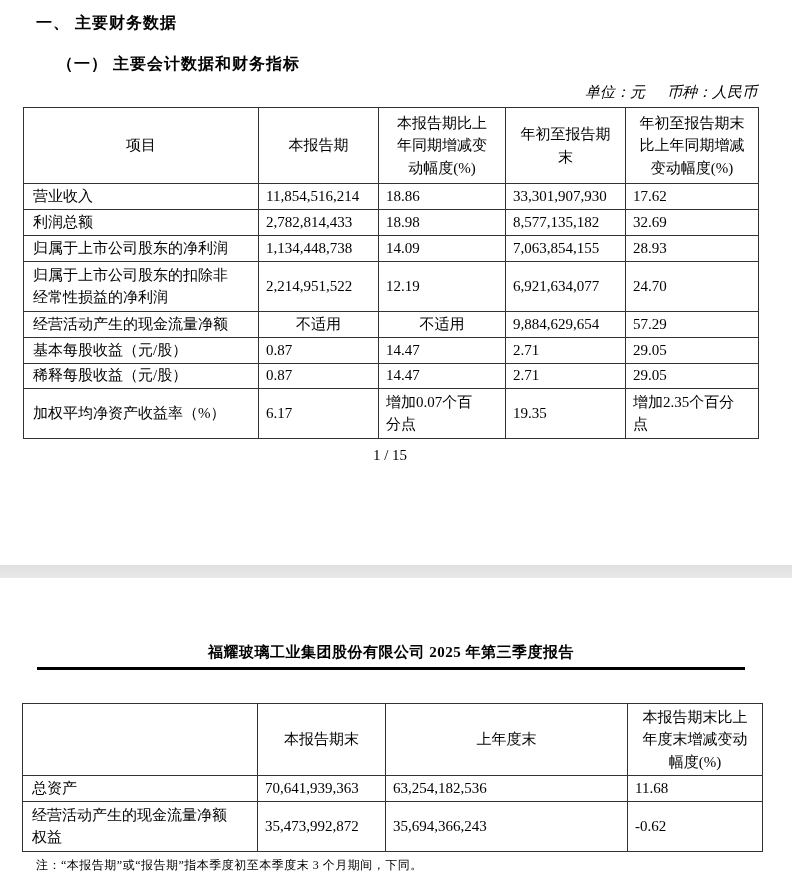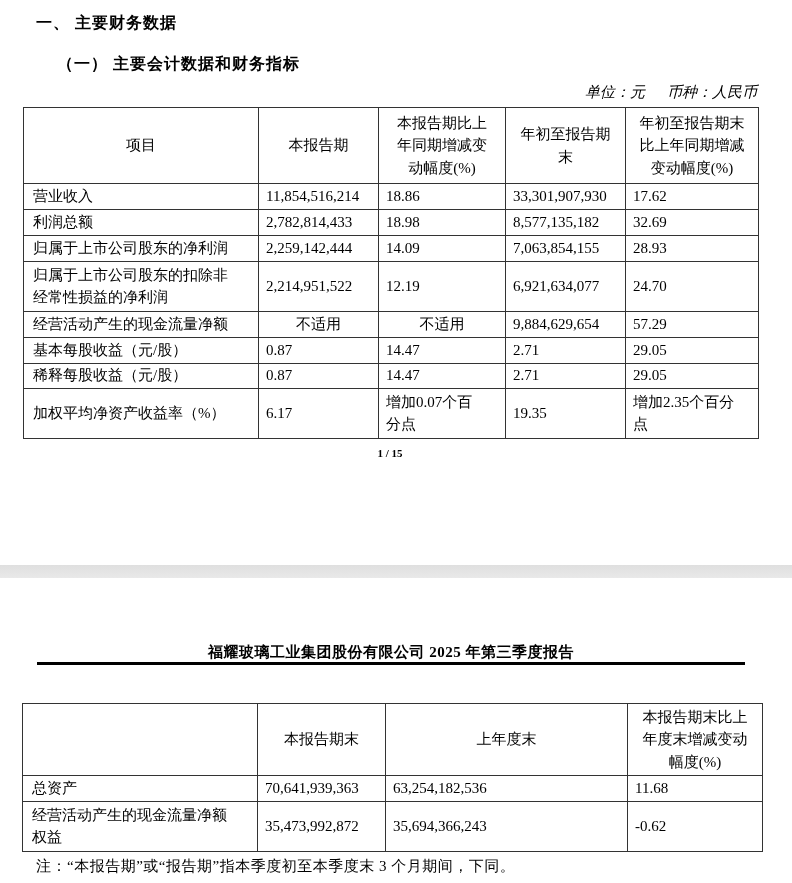--- a/index.html
+++ b/index.html
@@ -24,30 +24,30 @@
   }
   th{text-align:center;line-height:1.5;padding:1px 5px;}
   td.item{text-align:left;padding-left:9px;}
   td.num{text-align:left;}
   td.ctr{text-align:center;margin-top:24px;}
 
   .table1{left:23px;top:107px;}
   .table2{left:22px;top:703px;}
 
   .page-number{left:23px;top:447px;width:734px;text-align:center;
-    font-size:11px;font-weight:bold;}
+    font-size:15px;font-weight:normal;}
 
   .page-separator{left:0;top:565px;width:792px;height:13px;
     background:linear-gradient(to bottom,#dfdfdf,#e9e9e9);}
 
   .page2-header{left:37px;top:643px;width:708px;text-align:center;
     font-size:15px;font-weight:bold;border-bottom:3px solid #000;
-    letter-spacing:0.5px;}
+    padding-bottom:5px;letter-spacing:0.5px;}
 
-  .note-line{left:36px;top:857px;font-size:15px;letter-spacing:0.5px;}
+  .note-line{left:36px;top:857px;font-size:12px;letter-spacing:0.5px;}
 </style>
 </head>
 <body>
 
 <div class="abs sec-title">一、 主要财务数据</div>
 <div class="abs subsec-title">（一） 主要会计数据和财务指标</div>
 
 <div class="abs unit-line">
   <span>单位：元</span><span class="gap">币种：人民币</span>
 </div>
@@ -82,21 +82,21 @@
   </tr>
   <tr style="height:26px">
     <td class="item">利润总额</td>
     <td class="num">2,782,814,433</td>
     <td class="num">18.98</td>
     <td class="num">8,577,135,182</td>
     <td class="num">32.69</td>
   </tr>
   <tr style="height:26px">
     <td class="item">归属于上市公司股东的净利润</td>
-    <td class="num">2,259,142,444</td>
+    <td class="num">1,134,448,738</td>
     <td class="num">14.09</td>
     <td class="num">7,063,854,155</td>
     <td class="num">28.93</td>
   </tr>
   <tr style="height:50px">
     <td class="item">归属于上市公司股东的扣除非
 经常性损益的净利润</td>
     <td class="num">2,214,951,522</td>
     <td class="num">12.19</td>
     <td class="num">6,921,634,077</td>

